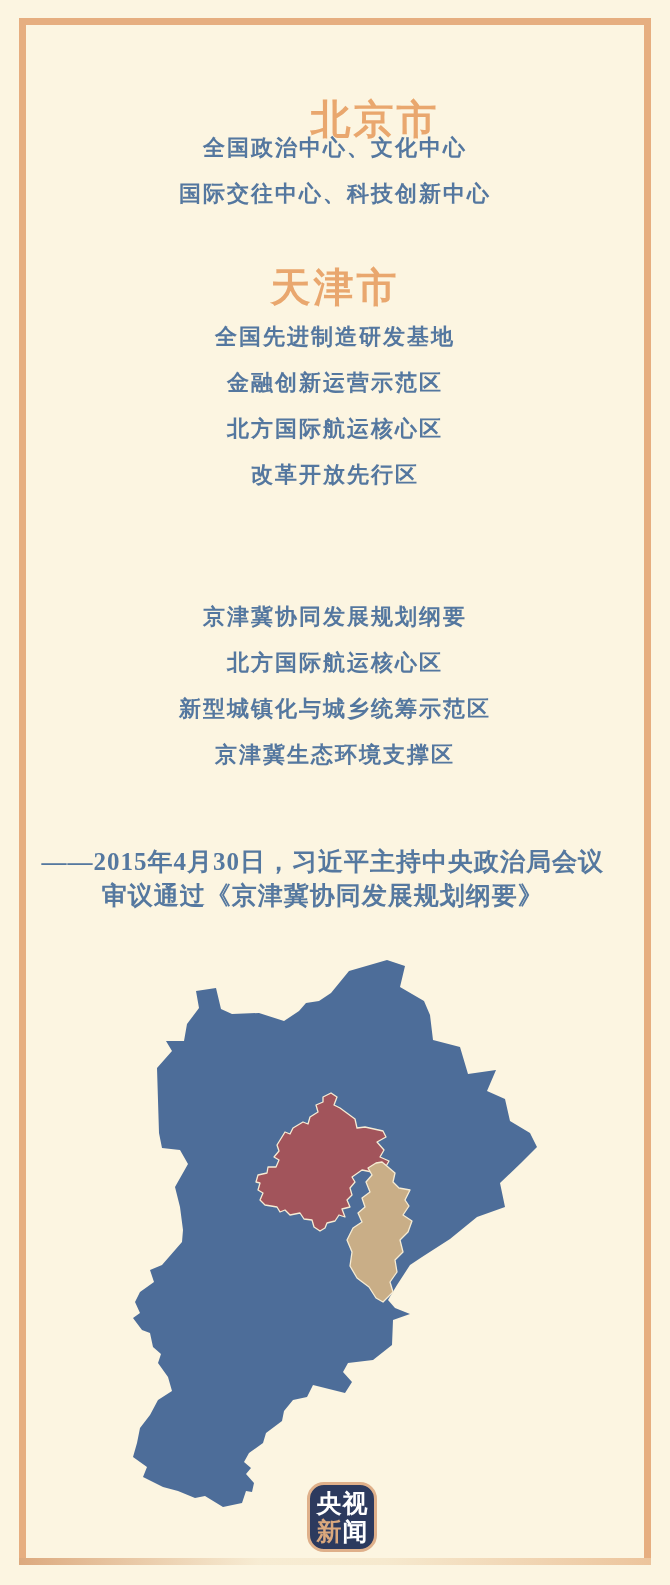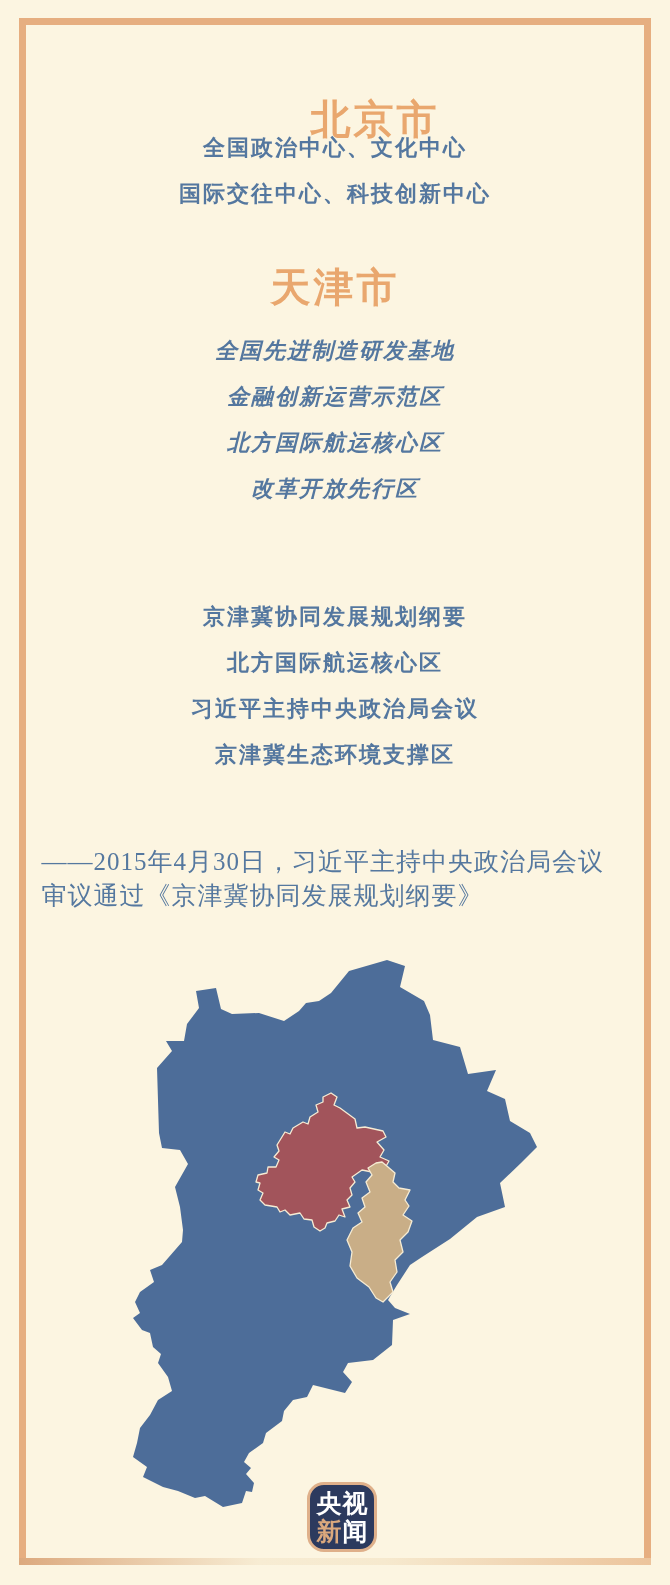--- a/index.html
+++ b/index.html
@@ -21,26 +21,26 @@
     position:absolute;left:0;width:670px;text-align:center;
     font-size:40px;line-height:46px;font-weight:bold;
     color:#e9a76e;letter-spacing:3px;
   }
   .sec-lines{
     position:absolute;left:0;width:670px;text-align:center;
     font-size:22px;line-height:46px;font-weight:bold;
     color:#54779f;letter-spacing:2px;
   }
   #bj-title{top:96px;margin-left:40px;}  #bj-lines{top:125px;}
-  #tj-title{top:264px;} #tj-lines{top:328px;font-style:italic;}
+  #tj-title{top:264px;} #tj-lines{top:314px;}
   #hb-title{top:543px;} #hb-lines{top:594px;}
   .citation{
-    position:absolute;top:845px;right:66px;text-align:left;
+    position:absolute;top:845px;right:66px;text-align:center;
     font-family:"Liberation Serif","DejaVu Serif",serif;
-    font-size:25px;line-height:34px;font-weight:normal;
+    font-size:25px;line-height:34px;font-weight:bold;
     color:#55789f;letter-spacing:1px;
   }
   .map{position:absolute;left:100px;top:930px;}
   .logo{
     position:absolute;left:307px;top:1482px;width:70px;height:70px;
     box-sizing:border-box;background:#2c3a5e;
     border:3px solid #dfb08a;border-radius:17px;
     display:grid;grid-template-columns:1fr 1fr;
     align-items:center;justify-items:center;
     padding:4px 6px;
@@ -69,21 +69,21 @@
   <div class="sec-lines" id="tj-lines">
     <div>全国先进制造研发基地</div>
     <div>金融创新运营示范区</div>
     <div>北方国际航运核心区</div>
     <div>改革开放先行区</div>
   </div>
 
   <div class="sec-lines" id="hb-lines">
     <div>京津冀协同发展规划纲要</div>
     <div>北方国际航运核心区</div>
-    <div>习近平主持中央政治局会议</div>
+    <div>新型城镇化与城乡统筹示范区</div>
     <div>京津冀生态环境支撑区</div>
   </div>
 
   <div class="citation">
     <div>——2015年4月30日，习近平主持中央政治局会议</div>
     <div>审议通过《京津冀协同发展规划纲要》</div>
   </div>
 
   <svg class="map" width="480" height="600" viewBox="0 0 480 600" xmlns="http://www.w3.org/2000/svg">
     <polygon stroke-linejoin="round" points="287,30 305,36 300,57 324,71 330,85 333,110 360,117 368,144 396,140 387,161 405,169 410,191 430,203 437,217 421,233 400,253 405,277 377,287 350,309 322,327 310,335 297,355 288,370 295,378 310,384 293,390 292,415 273,430 248,433 243,442 252,452 245,463 213,455 207,467 193,470 184,481 182,491 166,503 163,513 149,523 144,532 151,538 146,544 154,553 152,562 146,561 142,573 123,577 105,566 95,568 78,561 63,557 43,547 47,537 33,527 37,513 40,498 50,485 58,470 72,461 68,447 58,433 61,424 53,417 50,403 42,400 33,388 40,383 35,372 40,362 54,352 50,340 62,335 82,312 83,300 80,277 75,257 88,234 80,220 62,218 59,203 57,138 72,121 66,111 84,111 87,94 99,78 96,61 116,58 121,79 132,84 159,83 184,91 199,81 206,73 219,71 231,63 249,41" fill="#4d6d99"></polygon>

